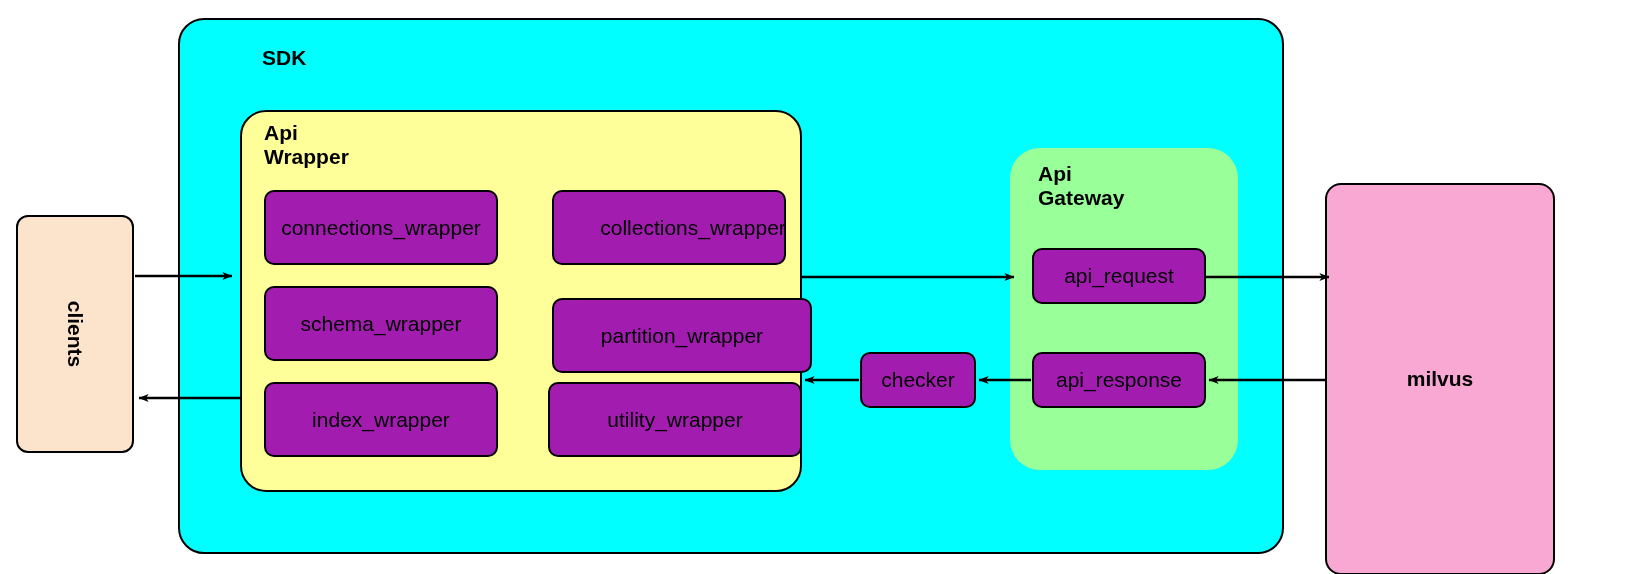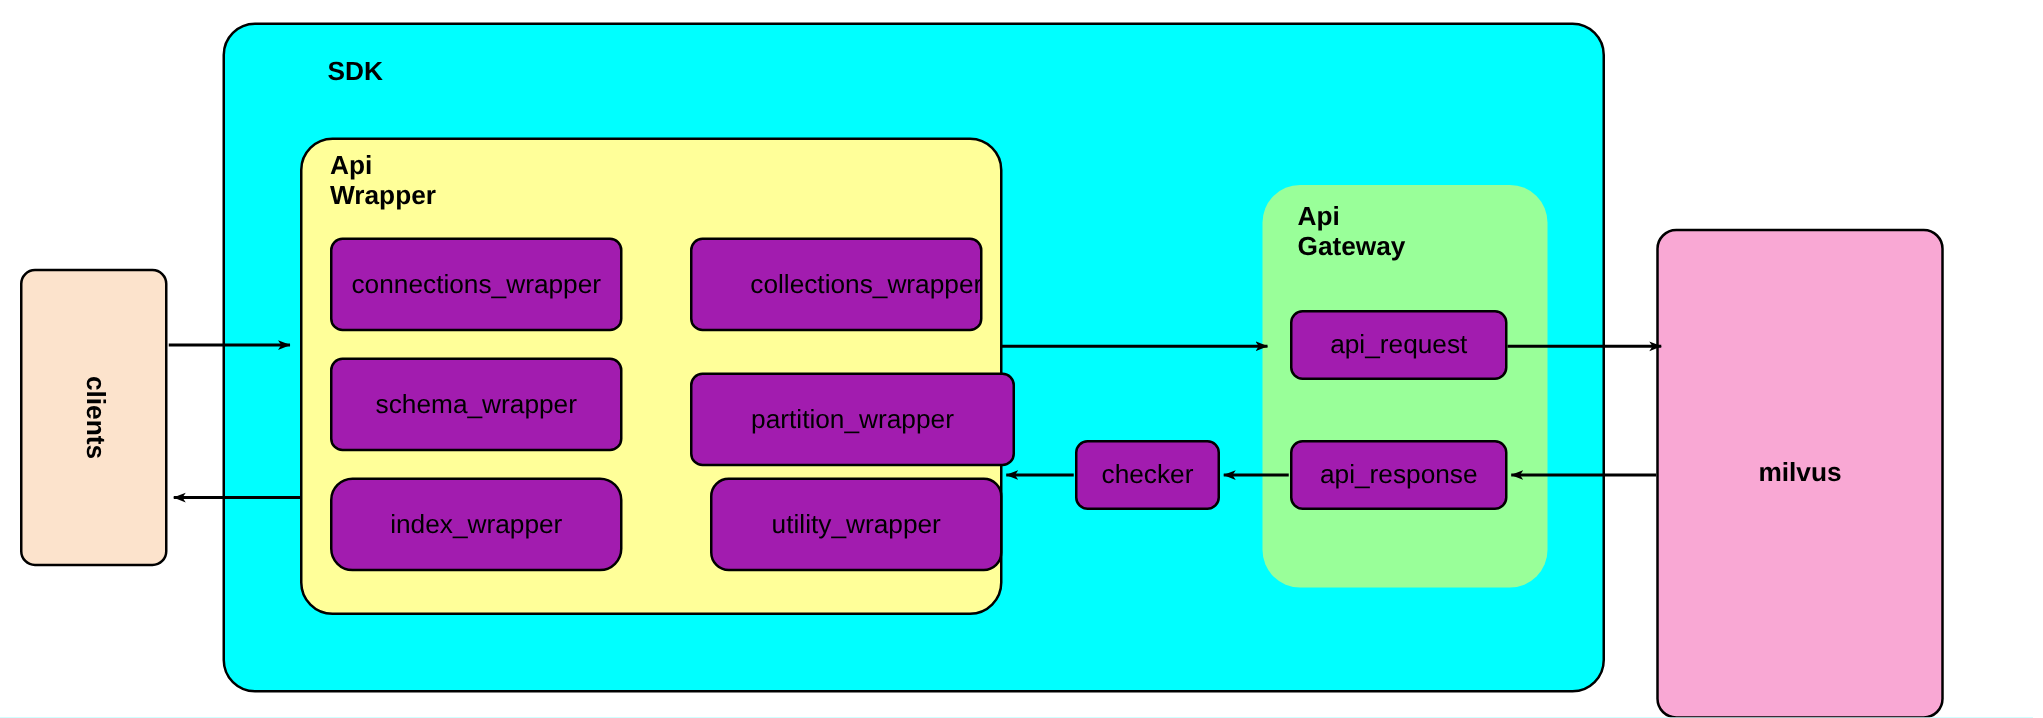--- a/index.html
+++ b/index.html
@@ -96,22 +96,22 @@
     color: #000000;
     z-index: 3;
     text-align: center;
   }
 
   
   #node-connections-wrapper { left: 264px; top: 190px;  width: 234px; height: 75px; }
   #node-collections-wrapper { left: 552px; top: 190px;  width: 234px; height: 75px; padding-left: 48px; }
   #node-schema-wrapper      { left: 264px; top: 286px;  width: 234px; height: 75px; }
   #node-partition-wrapper   { left: 552px; top: 298px;  width: 260px; height: 75px; }
-  #node-index-wrapper       { left: 264px; top: 382px;  width: 234px; height: 75px; border-radius: 18px; }
-  #node-utility-wrapper     { left: 568px; top: 382px;  width: 234px; height: 75px; border-radius: 15px; }
+  #node-index-wrapper       { left: 264px; top: 382px;  width: 234px; height: 75px; }
+  #node-utility-wrapper     { left: 548px; top: 382px;  width: 254px; height: 75px; }
 
   
   #node-checker { left: 860px; top: 352px; width: 116px; height: 56px; }
 
   
   #node-api-request  { left: 1032px; top: 248px; width: 174px; height: 56px; }
   #node-api-response { left: 1032px; top: 352px; width: 174px; height: 56px; }
 
   
   #box-clients {

